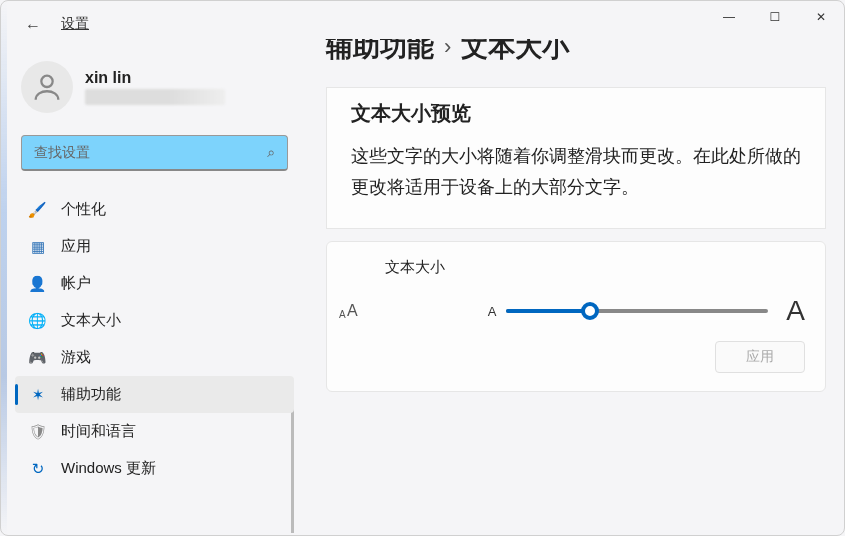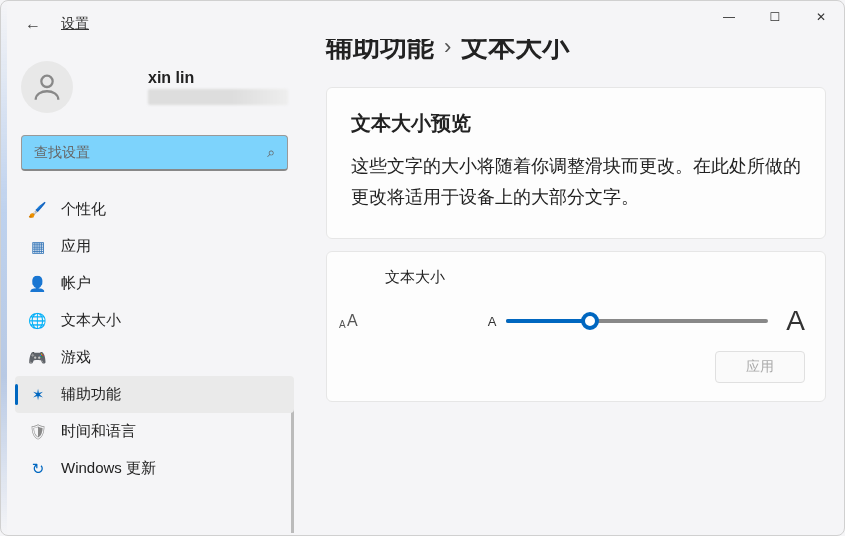--- a/index.html
+++ b/index.html
@@ -69,21 +69,20 @@
       width: 305px;
       padding: 10px 12px 0 14px;
       overflow-y: auto;
     }
     
     .profile {
       display: flex;
       align-items: center;
       gap: 12px;
       padding: 12px 6px 18px 6px;
-      justify-content: space-between;
     }
     
     .avatar {
       width: 52px;
       height: 52px;
       border-radius: 50%;
       background: #e8e8e8;
       display: flex;
       align-items: center;
       justify-content: center;
@@ -204,22 +203,22 @@
     }
     
     .breadcrumb-sep {
       font-size: 22px;
       color: #555;
     }
     
     .card {
       background: #fdfdfd;
       border: 1px solid #e6e6e6;
-      border-radius: 6px;
-      padding: 22px 24px 26px 24px;
+      border-radius: 0;
+      padding: 12px 24px 26px 24px;
       margin-bottom: 12px;
     }
     
     .preview-title {
       font-size: 20px;
       font-weight: 600;
       color: #222;
       margin-bottom: 14px;
     }
     

